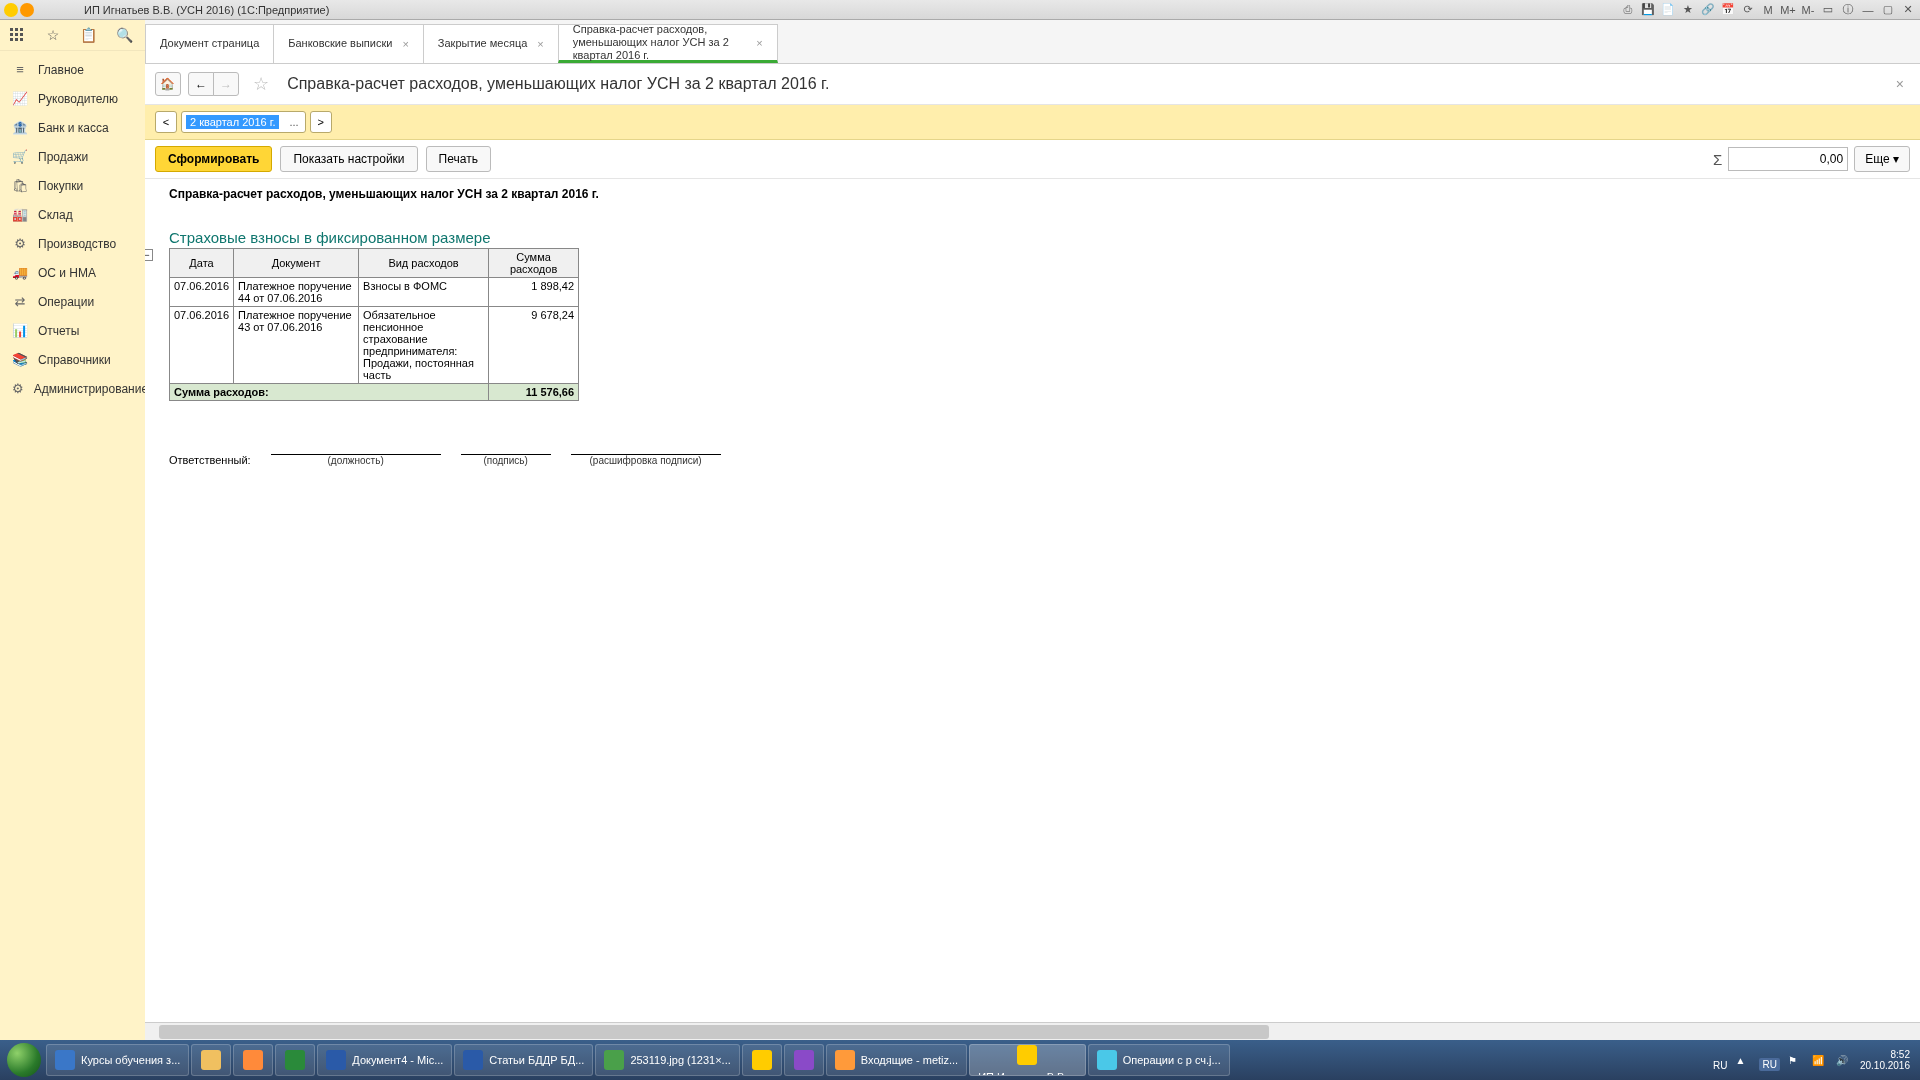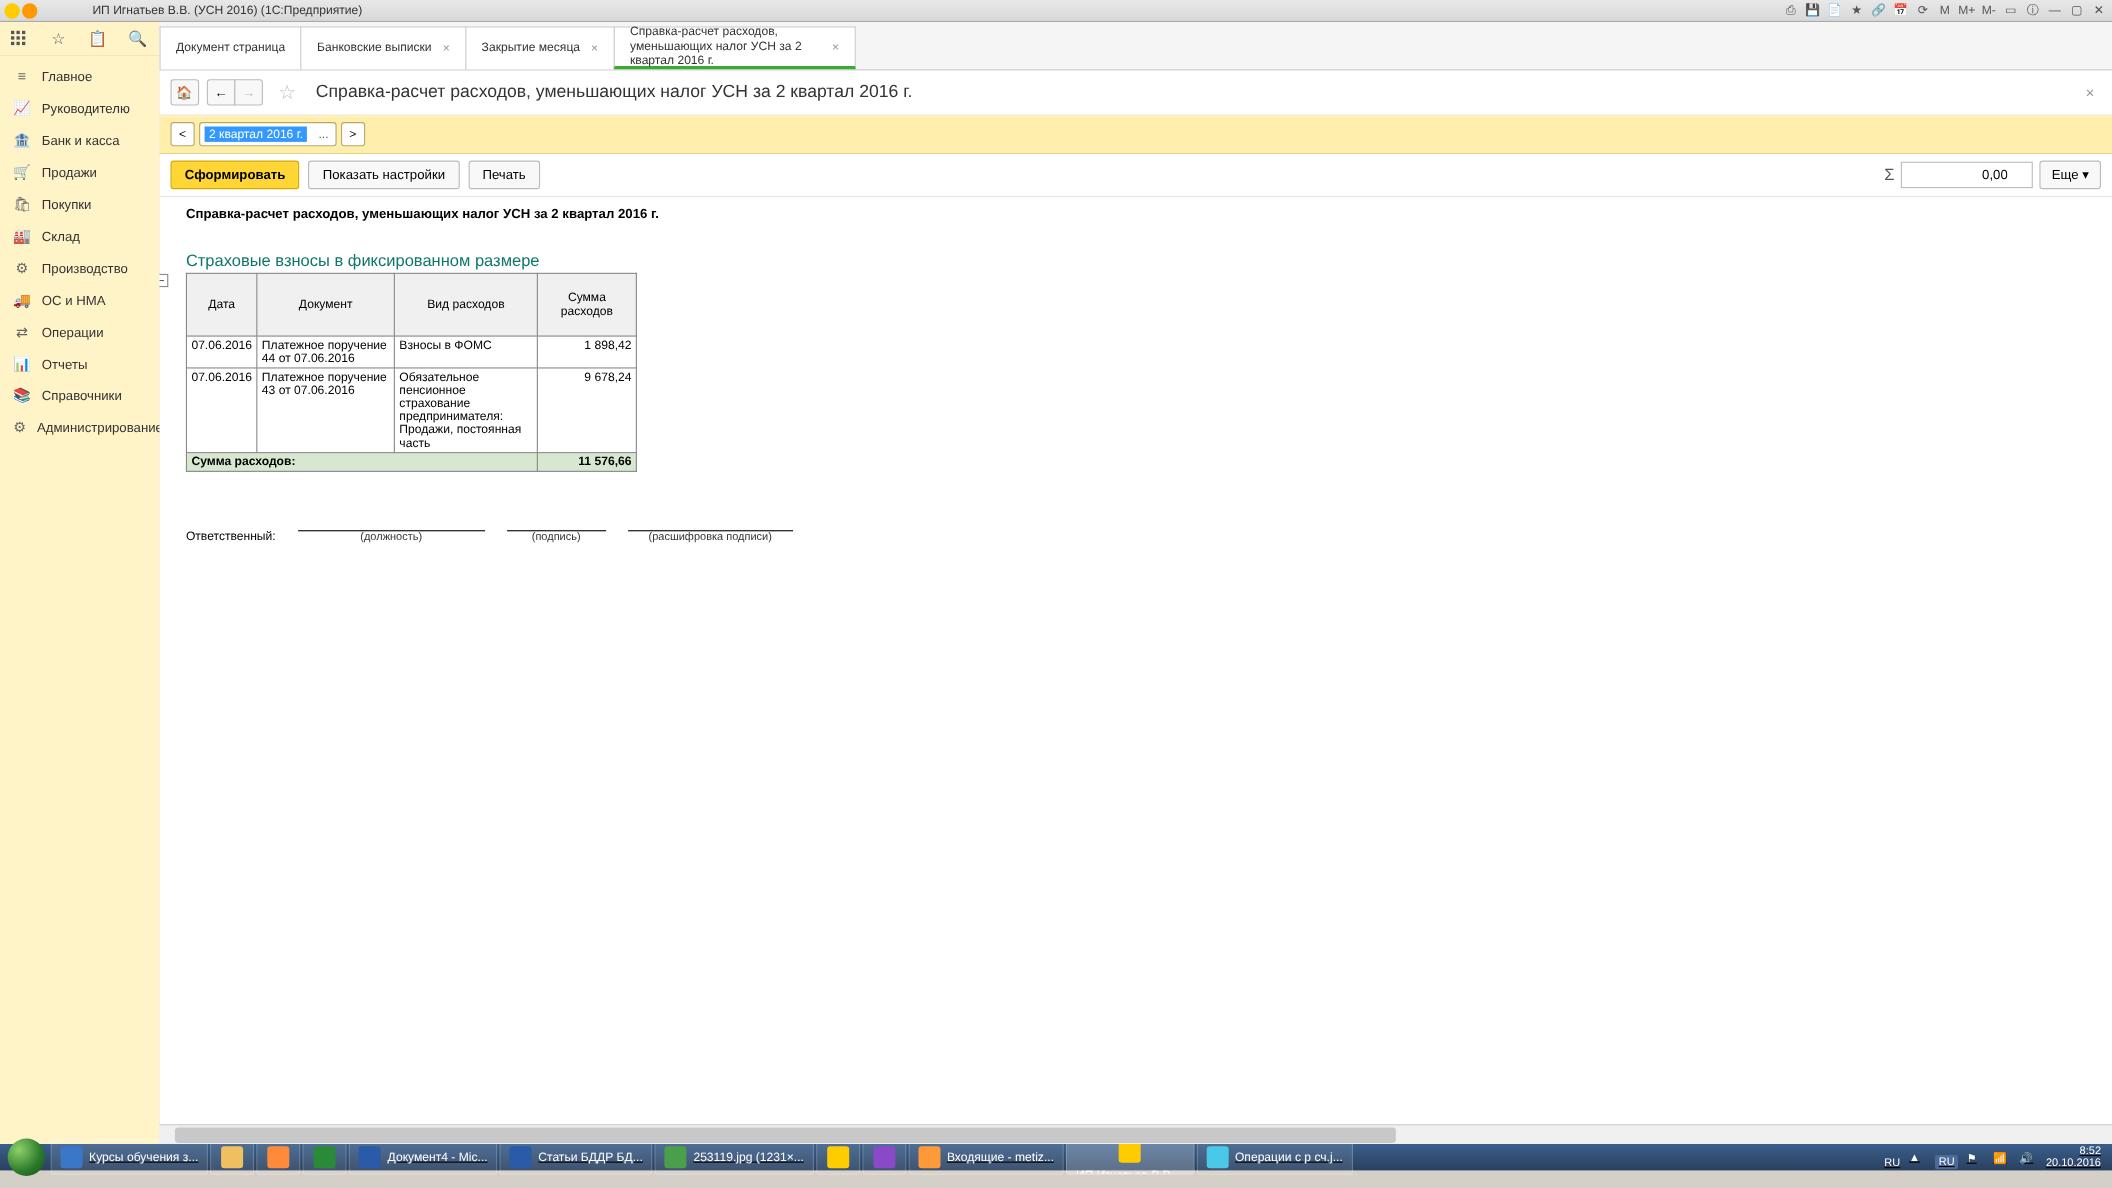--- a/index.html
+++ b/index.html
@@ -45,48 +45,48 @@
 .sm-btn { width: 22px; height: 22px; border: 1px solid #b8a96a; background: #fff; border-radius: 3px; display: inline-flex; align-items: center; justify-content: center; cursor: pointer; font-size: 11px;}
 .period-input { height: 22px; border: 1px solid #b8a96a; background: #fff; display: inline-flex; align-items: center; padding: 0 2px 0 4px; border-radius: 3px;}
 .period-input .sel { background: #3399ff; color: #fff; padding: 1px 4px; font-size: 11px;}
 .period-input .dots { margin-left: 6px; padding: 0 4px; cursor: pointer; color: #555;}
 
 .actions-row { padding: 6px 10px; display: flex; align-items: center; gap: 8px; border-bottom: 1px solid #e5e5e5;}
 .btn { height: 26px; padding: 0 12px; border: 1px solid #bbb; background: #f8f8f8; border-radius: 3px; font-size: 12px; cursor: pointer; display: inline-flex; align-items: center;}
 .btn.primary { background: #ffd636; border-color: #d4a900; font-weight: bold;}
 .actions-right { margin-left: auto; display: flex; align-items: center; gap: 6px;}
 .sigma { font-size: 15px; color: #555;}
-.sum-field { width: 120px; height: 24px; border: 1px solid #bbb; text-align: right; padding: 0 22px; font-size: 12px; background: #fff;}
+.sum-field { width: 120px; height: 24px; border: 1px solid #bbb; text-align: right; padding: 0 4px; font-size: 12px; background: #fff;}
 .more-btn { height: 26px; padding: 0 10px; border: 1px solid #bbb; background: #f8f8f8; border-radius: 3px; cursor: pointer; font-size: 12px;}
 
 .report-area { flex: 1; overflow: auto; padding: 6px 10px; position: relative;}
 .report-inner { width: 1260px; position: relative;}
 .org-line { font-size: 12px; font-weight: bold; border-bottom: 1px solid #ddd; display: inline-block; width: 590px;}
 .rep-title { font-size: 12px; font-weight: bold; margin-top: 2px;}
 .section-title { font-size: 15px; color: #0f766e; margin-top: 28px; margin-bottom: 2px;}
 .collapse-toggle { position: absolute; left: -14px; top: 62px; width: 12px; height: 12px; border: 1px solid #888; background: #fff; font-size: 9px; line-height: 10px; text-align: center; cursor: pointer;}
 
 table.rep { border-collapse: collapse; font-size: 11px;}
-table.rep th { border: 1px solid #888; background: #f0f0f0; padding: 16px 4px; font-weight: normal; text-align: center;}
+table.rep th { border: 1px solid #888; background: #f0f0f0; padding: 2px 4px; font-weight: normal; text-align: center;}
 table.rep td { border: 1px solid #888; padding: 2px 4px; vertical-align: top;}
 table.rep .num { text-align: right;}
 table.rep tr.total td { background: #d8e8d0; font-weight: bold;}
 
 .sign-row { margin-top: 40px; font-size: 11px; display: flex; align-items: flex-end; gap: 20px;}
 .sign-slot { display: flex; flex-direction: column; align-items: center;}
 .sign-line { border-bottom: 1px solid #000; width: 170px; height: 14px;}
 .sign-line.sm { width: 90px;}
 .sign-line.md { width: 150px;}
 .sign-cap { font-size: 10px; color: #333;}
 
 .hscroll { height: 18px; background: #f0f0f0; border-top: 1px solid #ccc; position: relative;}
 .hscroll .thumb { position: absolute; left: 14px; top: 2px; height: 14px; width: 1110px; background: #c8c8c8; border-radius: 3px;}
 
 
-.taskbar { height: 24px; background: linear-gradient(#3a5f8a,#2a4060); display: flex; align-items: center; padding: 0 4px; gap: 2px; text-decoration: underline;}
+.taskbar { height: 40px; background: linear-gradient(#3a5f8a,#2a4060); display: flex; align-items: center; padding: 0 4px; gap: 2px;}
 .start-btn { width: 40px; height: 40px; display: flex; align-items: center; justify-content: center;}
 .start-orb { width: 34px; height: 34px; border-radius: 50%; background: radial-gradient(circle at 30% 30%, #8fd16a, #2a7a2a 60%, #14501a);}
 .task-item { height: 32px; background: rgba(255,255,255,0.1); border: 1px solid rgba(255,255,255,0.2); border-radius: 3px; display: flex; align-items: center; padding: 0 8px; gap: 6px; color: #fff; font-size: 11px; cursor: pointer; max-width: 160px; overflow: hidden; white-space: nowrap;}
 .task-item.active { background: rgba(255,255,255,0.25); flex-direction: column;}
 .task-icon { width: 20px; height: 20px; border-radius: 3px; flex-shrink: 0;}
 .tray { margin-left: auto; display: flex; align-items: flex-end; gap: 8px; color: #fff; font-size: 10px; padding-right: 6px;}
 .tray .clock { text-align: right; line-height: 1.1;}
 .tray .ic { width: 16px; height: 16px; display: inline-block;}
 
 svg { display: block; }

